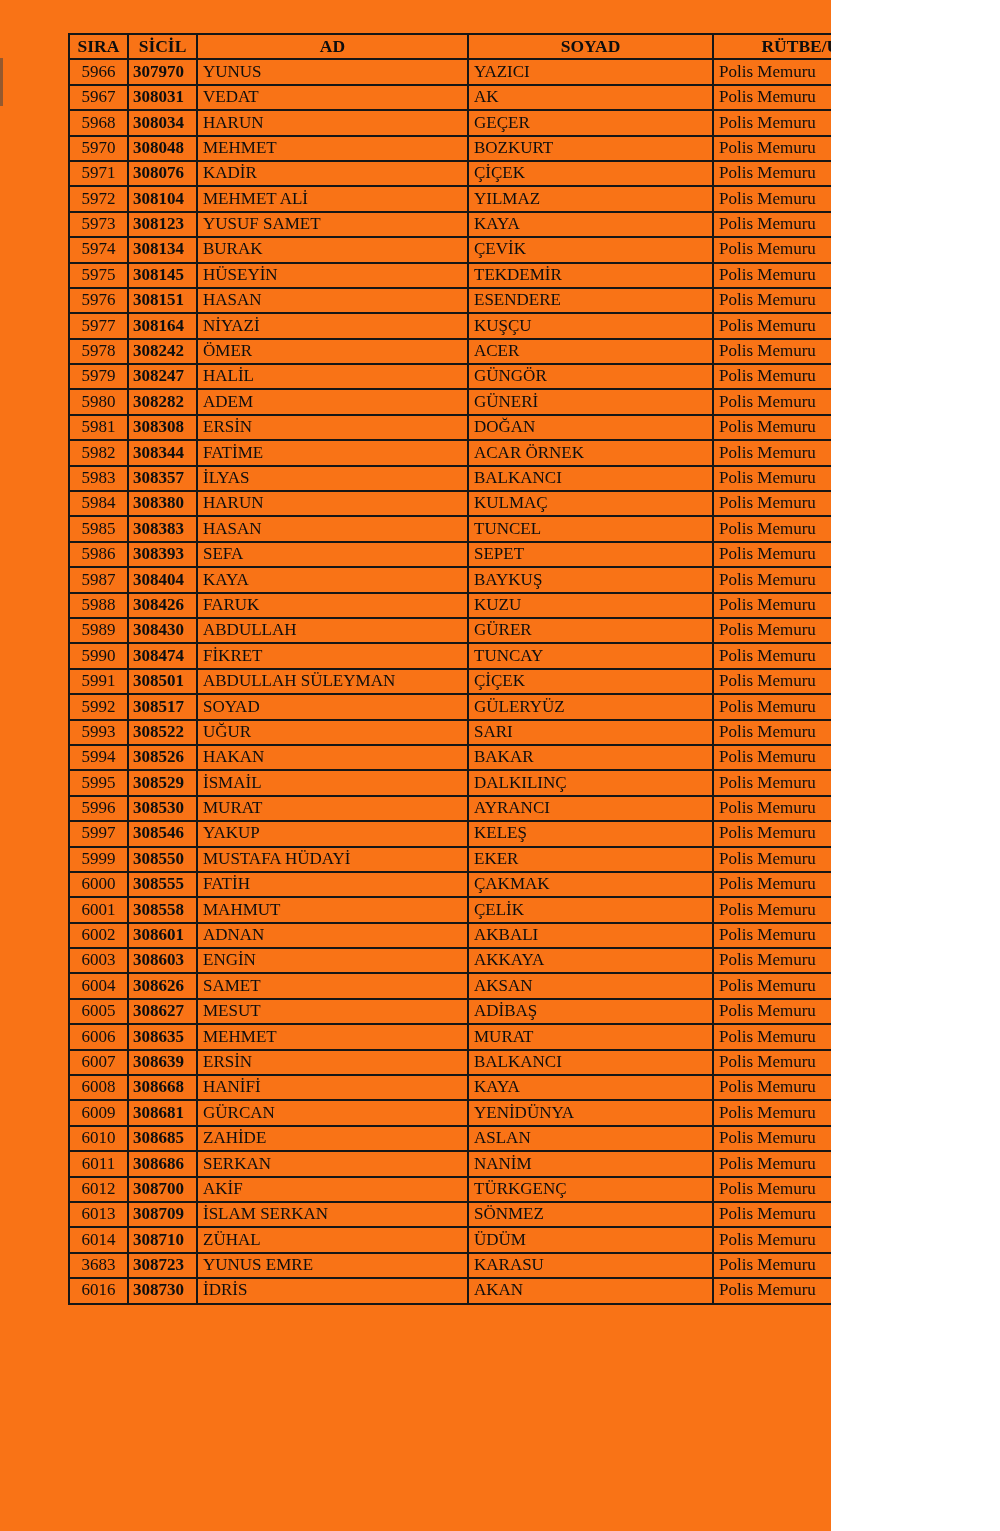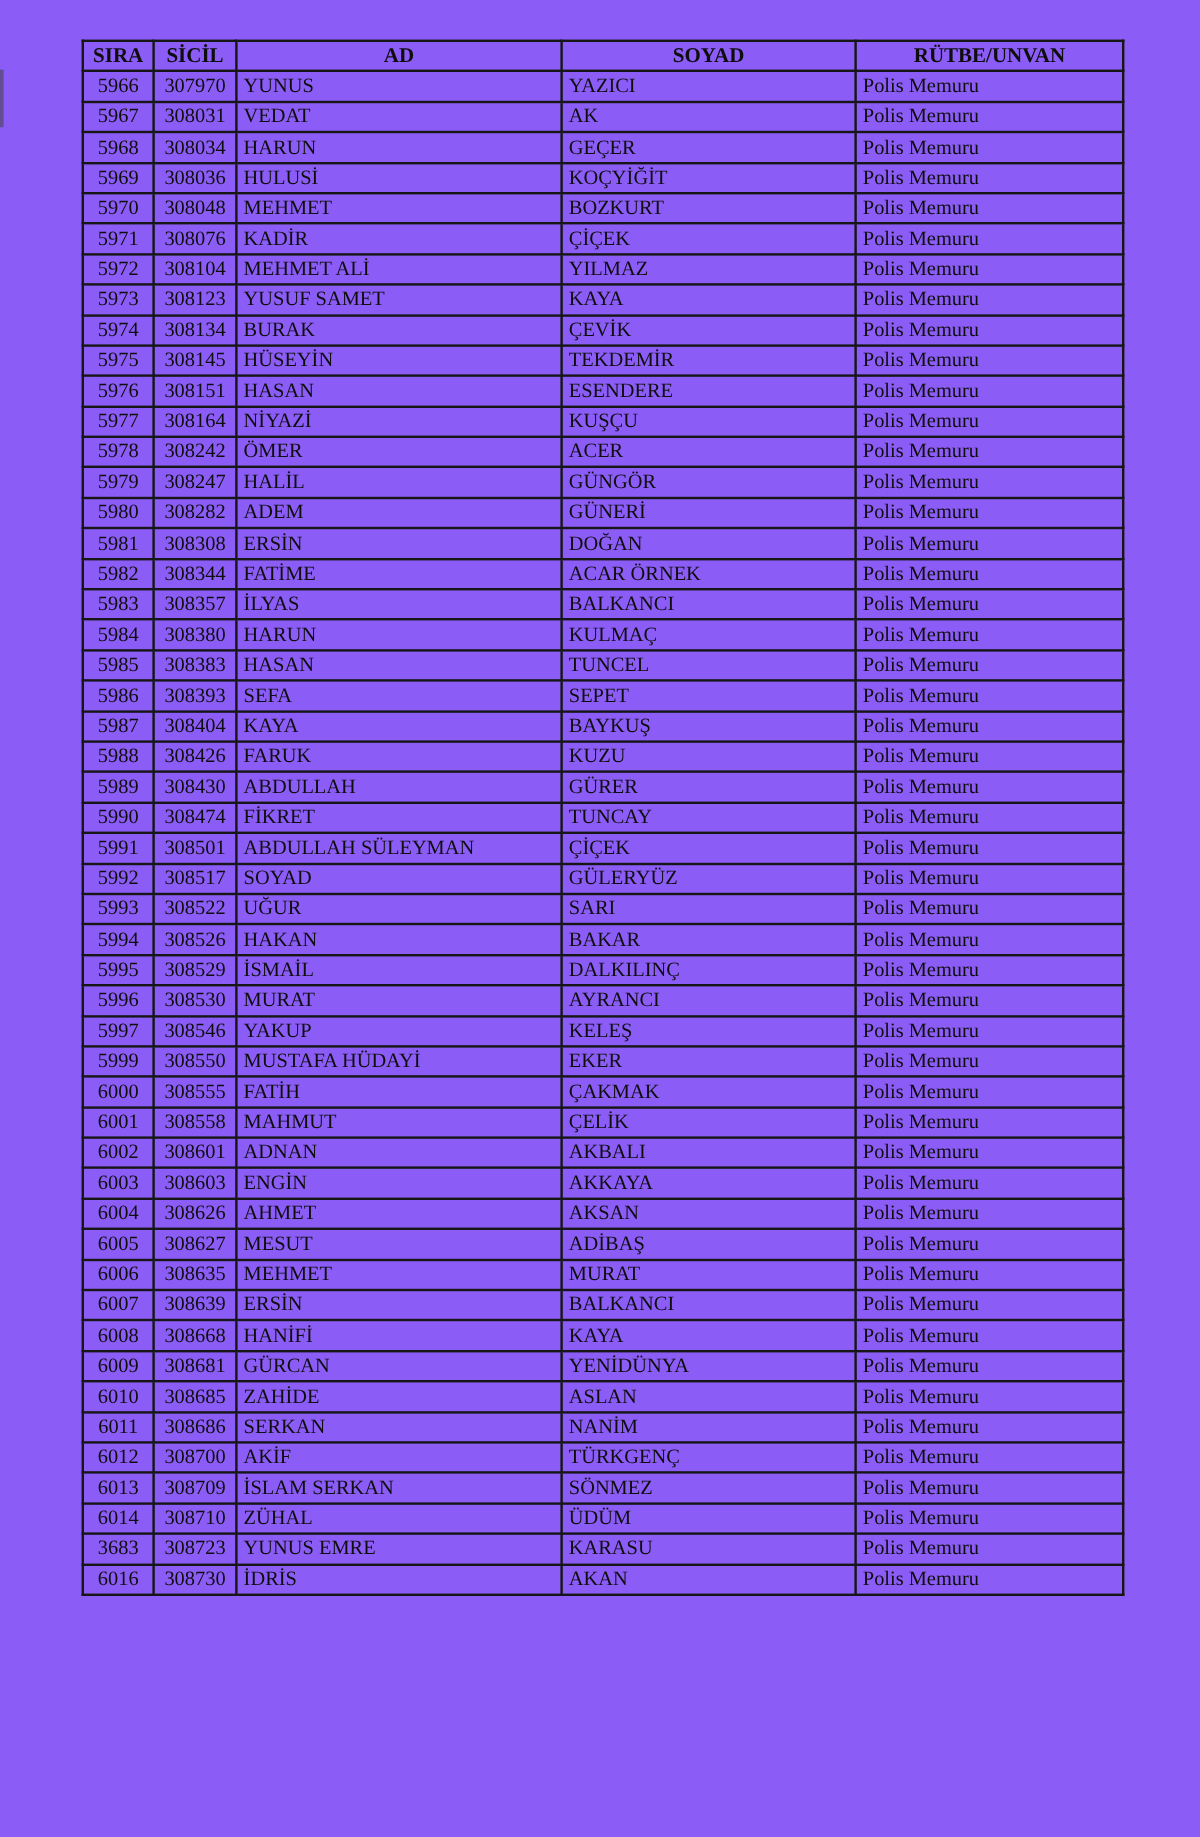--- a/index.html
+++ b/index.html
@@ -4,22 +4,22 @@
 <style>
   * { box-sizing: border-box; }
   html, body { margin: 0; padding: 0; }
   body {
     width: 1000px; height: 1531px;
     background: #ffffff;
     font-family: "Liberation Serif", serif;
   }
   .sheet {
     position: relative;
-    width: 1000px; height: 1531px;
-    background: #8b5cf6;
+    width: 831px; height: 1531px;
+    background: #f97316;
     overflow: hidden;
   }
   table.doc-table {
     position: absolute;
     left: 68px; top: 33px;
     width: 867px;
     border-collapse: collapse;
     table-layout: fixed;
   }
   .doc-table col.c-sira  { width: 59px; }
@@ -36,21 +36,21 @@
     color: #0e0e0e;
     white-space: nowrap;
     overflow: hidden;
   }
   .doc-table th {
     font-weight: bold;
     text-align: center;
     font-size: 17.5px;
   }
   .doc-table td.cell-sira  { text-align: center; margin-left: 44px; }
-  .doc-table td.cell-sicil { text-align: center; }
+  .doc-table td.cell-sicil { text-align: left; font-weight: bold; }
   .doc-table td.cell-ad,
   .doc-table td.cell-soyad,
   .doc-table td.cell-rutbe { text-align: left; padding-left: 5px; }
   
   .scan-artifact {
     position: absolute;
     left: 0; top: 58px;
     width: 3px; height: 48px;
     background: #444;
     opacity: .55;
@@ -95,27 +95,20 @@
           <td class="cell-rutbe">Polis Memuru</td>
         </tr>
         <tr>
           <td class="cell-sira">5968</td>
           <td class="cell-sicil">308034</td>
           <td class="cell-ad">HARUN</td>
           <td class="cell-soyad">GEÇER</td>
           <td class="cell-rutbe">Polis Memuru</td>
         </tr>
         <tr>
-          <td class="cell-sira">5969</td>
-          <td class="cell-sicil">308036</td>
-          <td class="cell-ad">HULUSİ</td>
-          <td class="cell-soyad">KOÇYİĞİT</td>
-          <td class="cell-rutbe">Polis Memuru</td>
-        </tr>
-        <tr>
           <td class="cell-sira">5970</td>
           <td class="cell-sicil">308048</td>
           <td class="cell-ad">MEHMET</td>
           <td class="cell-soyad">BOZKURT</td>
           <td class="cell-rutbe">Polis Memuru</td>
         </tr>
         <tr>
           <td class="cell-sira">5971</td>
           <td class="cell-sicil">308076</td>
           <td class="cell-ad">KADİR</td>
@@ -335,21 +328,21 @@
         <tr>
           <td class="cell-sira">6003</td>
           <td class="cell-sicil">308603</td>
           <td class="cell-ad">ENGİN</td>
           <td class="cell-soyad">AKKAYA</td>
           <td class="cell-rutbe">Polis Memuru</td>
         </tr>
         <tr>
           <td class="cell-sira">6004</td>
           <td class="cell-sicil">308626</td>
-          <td class="cell-ad">AHMET</td>
+          <td class="cell-ad">SAMET</td>
           <td class="cell-soyad">AKSAN</td>
           <td class="cell-rutbe">Polis Memuru</td>
         </tr>
         <tr>
           <td class="cell-sira">6005</td>
           <td class="cell-sicil">308627</td>
           <td class="cell-ad">MESUT</td>
           <td class="cell-soyad">ADİBAŞ</td>
           <td class="cell-rutbe">Polis Memuru</td>
         </tr>

